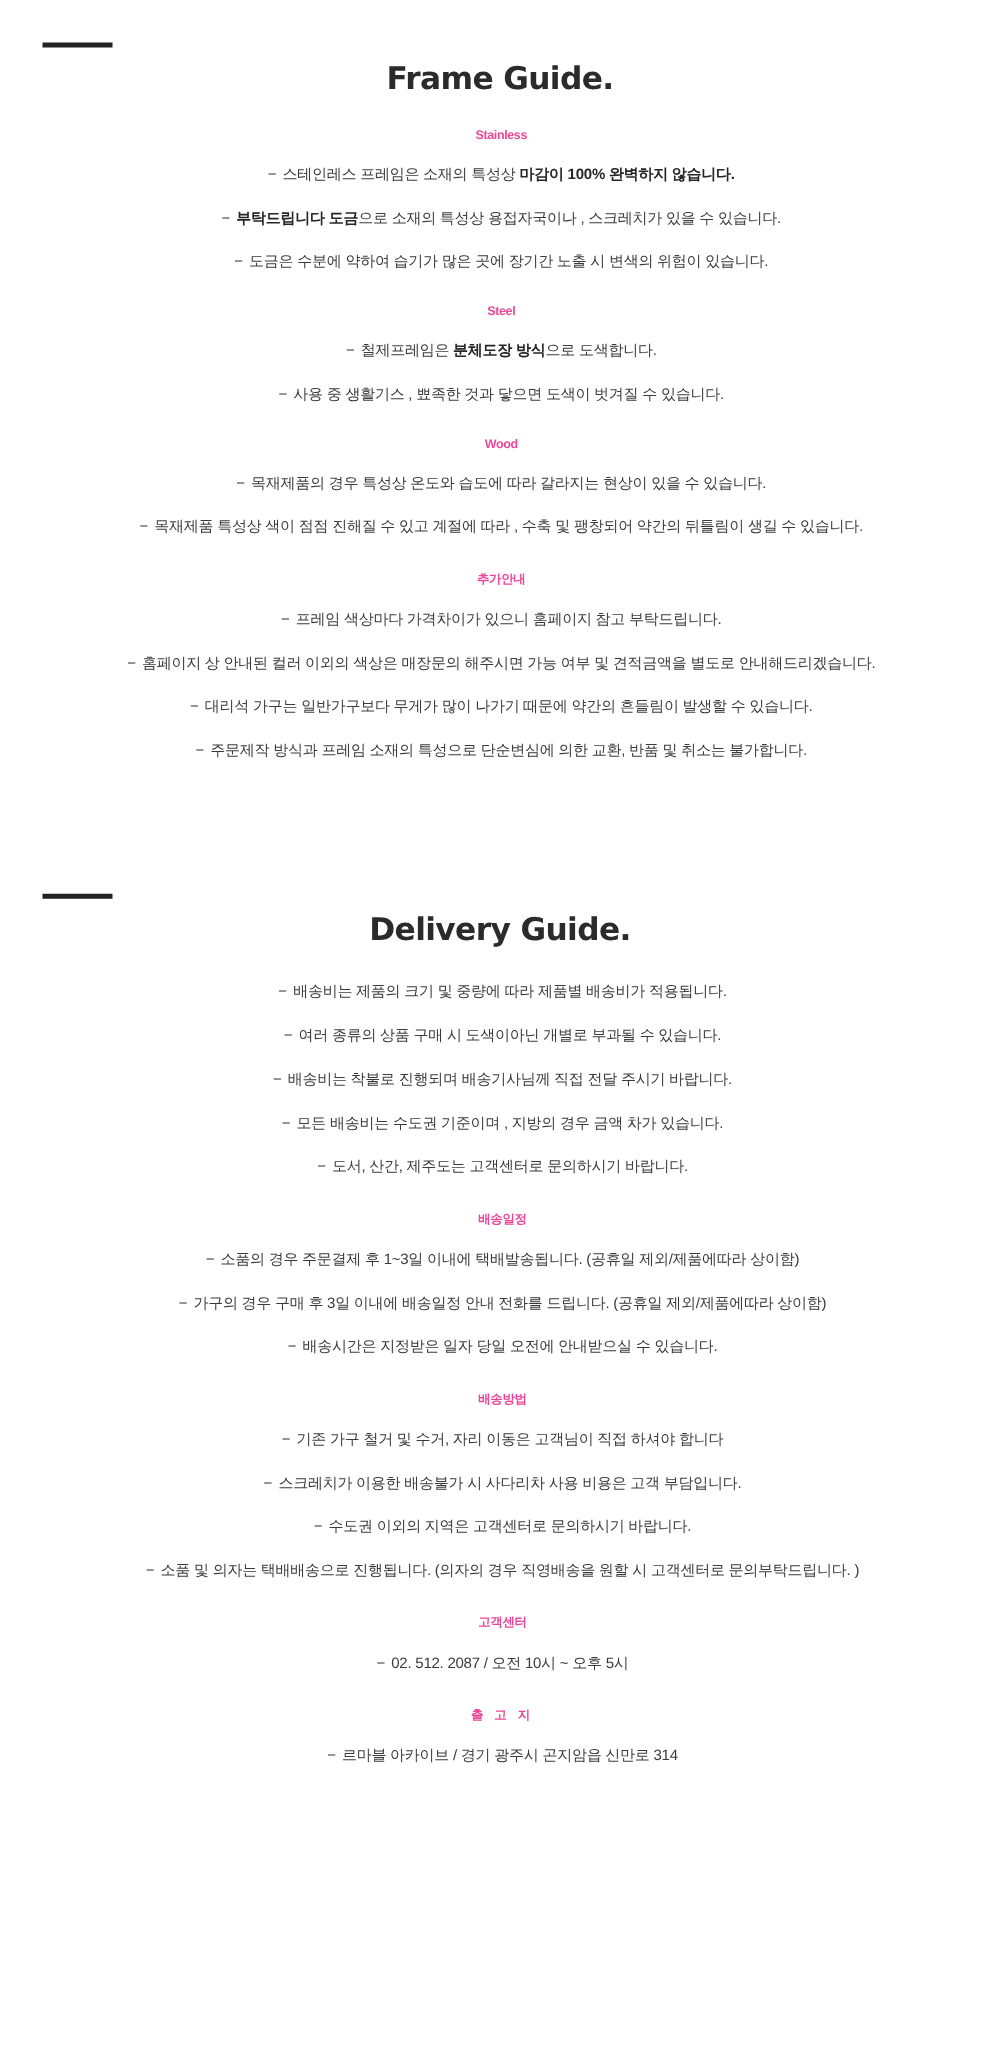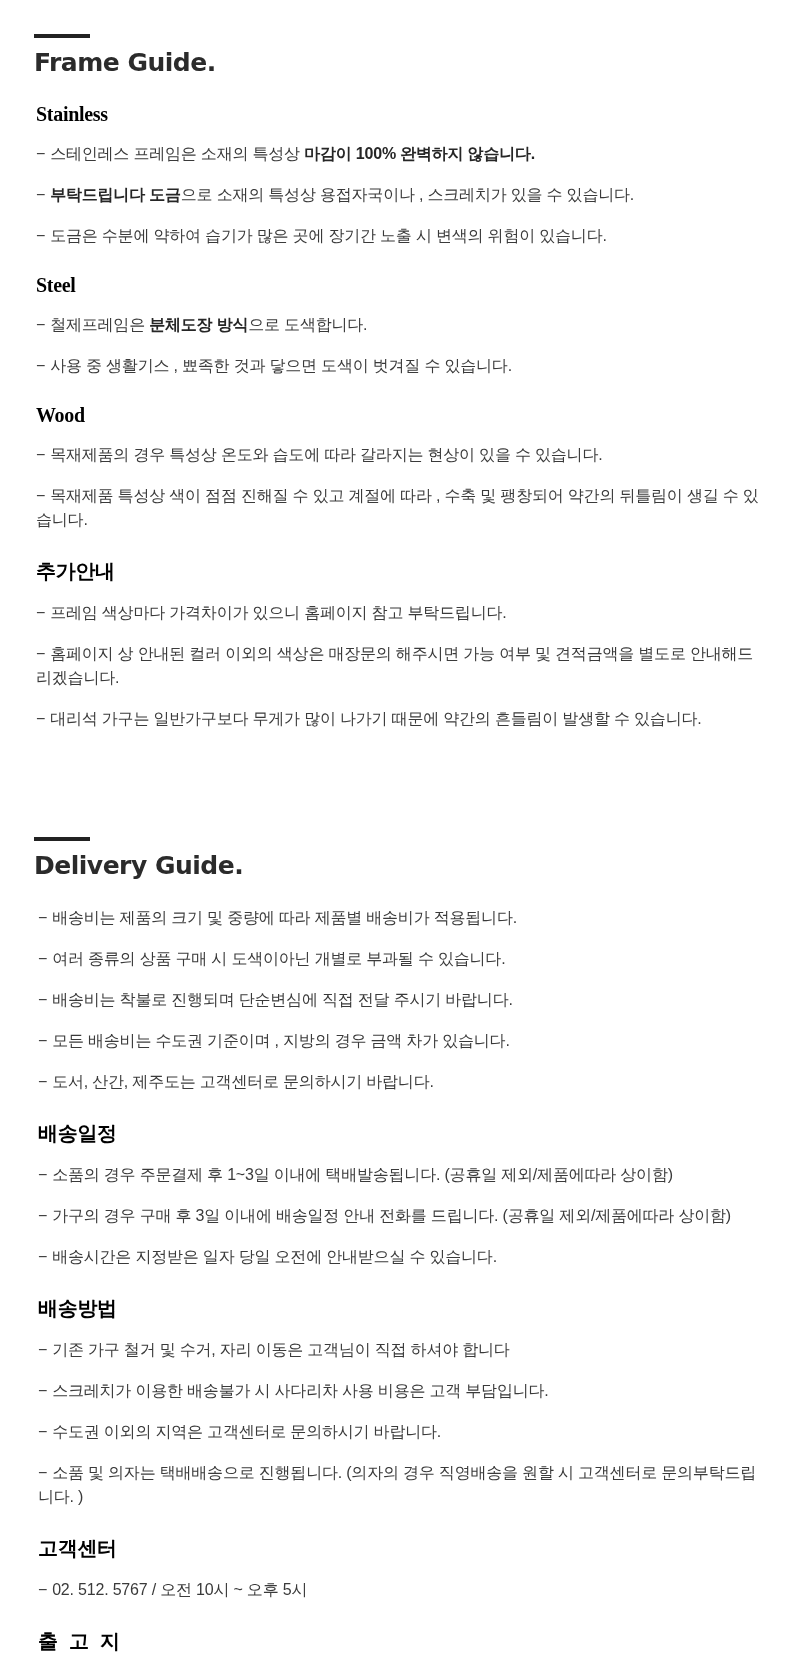--- a/index.html
+++ b/index.html
@@ -12,46 +12,45 @@
     width: 800px;
     min-height: 1655px;
     font-family: "Liberation Sans", sans-serif;
     color: #333333;
     -webkit-font-smoothing: antialiased;
   }
   .page {
     width: 800px;
     padding: 24px 34px 30px 34px;
   }
-  .section { margin-bottom: 0; }
+  .section { margin-bottom: 0; text-align: center; }
   .rule {
     width: 56px;
     height: 4px;
     background: #222222;
     margin: 10px 0 10px 0;
   }
   .section-title {
     font-size: 25px;
     font-weight: bold;
     letter-spacing: -0.5px;
     color: #2b2b2b;
     margin: 0 0 26px 0;
     font-family: "DejaVu Sans", "Liberation Sans", sans-serif;
   }
   .group { margin-bottom: 26px; }
   .group-title {
-    font-size: 20px;
+    font-size: 10px;
     font-weight: bold;
-    color: #000000;
+    color: #ec4899;
     margin: 0 0 16px 2px;
     letter-spacing: -0.3px;
-    font-family: Liberation Serif, serif;
   }
   .line {
-    font-size: 16px;
+    font-size: 12px;
     line-height: 1.5;
     color: #3a3a3a;
     margin: 0 0 17px 2px;
     letter-spacing: -0.2px;
   }
   .line .dash { margin-right: 5px; }
   .line b { font-weight: bold; color: #262626; }
   .gap-lg { height: 70px; }
   .delivery .group-title { margin-left: 4px; }
   .delivery .line { margin-left: 4px; }
@@ -80,53 +79,54 @@
         <div class="group">
           <div class="group-title">Wood</div>
           <p class="line"><span class="dash">−</span><span>목재제품의 경우 특성상 온도와 습도에 따라 갈라지는 현상이 있을 수 있습니다.</span></p>
           <p class="line"><span class="dash">−</span><span>목재제품 특성상 색이 점점 진해질 수 있고 계절에 따라 ,  수축 및 팽창되어 약간의 뒤틀림이 생길 수 있습니다.</span></p>
         </div>
         <div class="group">
           <div class="group-title">추가안내</div>
           <p class="line"><span class="dash">−</span><span>프레임 색상마다 가격차이가 있으니 홈페이지 참고 부탁드립니다.</span></p>
           <p class="line"><span class="dash">−</span><span>홈페이지 상 안내된 컬러 이외의 색상은 매장문의 해주시면 가능 여부 및 견적금액을 별도로 안내해드리겠습니다.</span></p>
           <p class="line"><span class="dash">−</span><span>대리석 가구는 일반가구보다 무게가 많이 나가기 때문에 약간의 흔들림이 발생할 수 있습니다.</span></p>
+          <p class="line"><span class="dash">−</span><span>주문제작 방식과 프레임 소재의 특성으로 단순변심에 의한 교환, 반품 및 취소는 불가합니다.</span></p>
         </div>
       </div>
   </section>
 
   <div class="gap-lg"></div>
 
   <section class="section delivery">
     <div class="rule"></div>
     <h1 class="section-title">Delivery Guide.</h1>
     <div class="groups">
         <div class="group">
           <p class="line"><span class="dash">−</span><span>배송비는 제품의 크기 및 중량에 따라 제품별 배송비가 적용됩니다.</span></p>
           <p class="line"><span class="dash">−</span><span>여러 종류의 상품 구매 시 도색이아닌 개별로 부과될 수 있습니다.</span></p>
-          <p class="line"><span class="dash">−</span><span>배송비는 착불로 진행되며 단순변심에 직접 전달 주시기 바랍니다.</span></p>
+          <p class="line"><span class="dash">−</span><span>배송비는 착불로 진행되며 배송기사님께 직접 전달 주시기 바랍니다.</span></p>
           <p class="line"><span class="dash">−</span><span>모든 배송비는 수도권 기준이며 ,  지방의 경우 금액 차가 있습니다.</span></p>
           <p class="line"><span class="dash">−</span><span>도서, 산간, 제주도는 고객센터로 문의하시기 바랍니다.</span></p>
         </div>
         <div class="group">
           <div class="group-title">배송일정</div>
           <p class="line"><span class="dash">−</span><span>소품의 경우 주문결제 후 1~3일 이내에 택배발송됩니다.  (공휴일 제외/제품에따라 상이함)</span></p>
           <p class="line"><span class="dash">−</span><span>가구의 경우 구매 후 3일 이내에 배송일정 안내 전화를 드립니다.  (공휴일 제외/제품에따라 상이함)</span></p>
           <p class="line"><span class="dash">−</span><span>배송시간은 지정받은 일자 당일 오전에 안내받으실 수 있습니다.</span></p>
         </div>
         <div class="group">
           <div class="group-title">배송방법</div>
           <p class="line"><span class="dash">−</span><span>기존 가구 철거 및 수거,  자리 이동은 고객님이 직접 하셔야 합니다</span></p>
           <p class="line"><span class="dash">−</span><span>스크레치가 이용한 배송불가 시 사다리차 사용 비용은 고객 부담입니다.</span></p>
           <p class="line"><span class="dash">−</span><span>수도권 이외의 지역은 고객센터로 문의하시기 바랍니다.</span></p>
           <p class="line"><span class="dash">−</span><span>소품 및 의자는 택배배송으로 진행됩니다.  (의자의 경우 직영배송을 원할 시 고객센터로 문의부탁드립니다. )</span></p>
         </div>
         <div class="group">
           <div class="group-title">고객센터</div>
-          <p class="line"><span class="dash">−</span><span>02. 512. 5767 / 오전 10시 ~ 오후 5시</span></p>
+          <p class="line"><span class="dash">−</span><span>02. 512. 2087 / 오전 10시 ~ 오후 5시</span></p>
         </div>
         <div class="group">
           <div class="group-title spaced-title">출 고 지</div>
           <p class="line"><span class="dash">−</span><span>르마블 아카이브 / 경기 광주시 곤지암읍 신만로 314</span></p>
         </div>
       </div>
   </section>
 
 </div>
 

